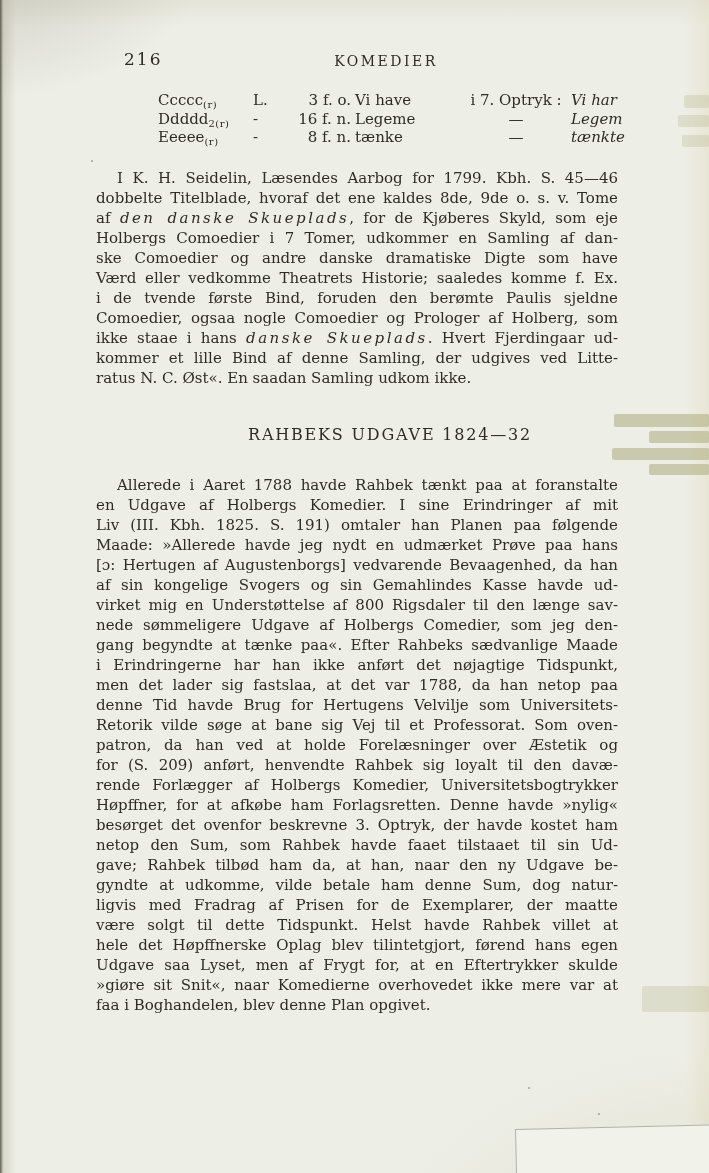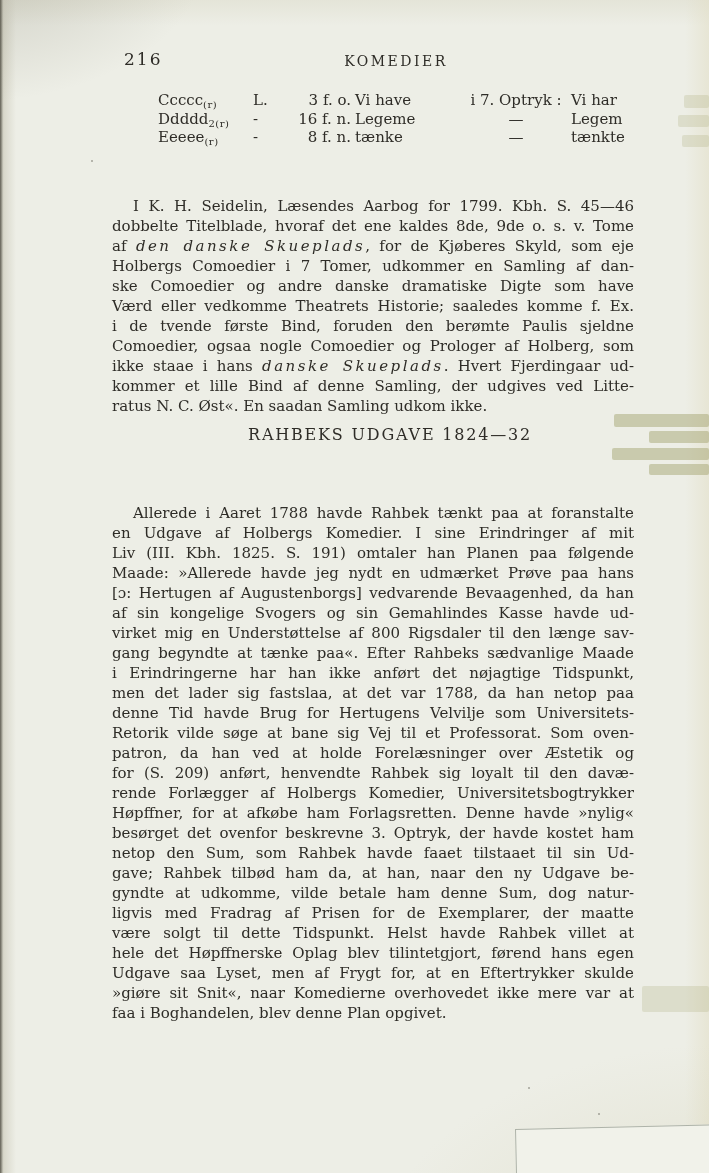--- a/index.html
+++ b/index.html
@@ -12,34 +12,34 @@
       radial-gradient(ellipse 380px 240px at -4% -4%, rgba(148,146,130,0.38), rgba(148,146,130,0) 62%),
       linear-gradient(90deg, #b7b6a8 0px, #d9d8cb 4px, rgba(237,238,230,0) 16px),
       linear-gradient(270deg, rgba(226,222,198,0.55) 0px, rgba(237,238,230,0) 24px),
       linear-gradient(180deg, rgba(208,206,184,0.30) 0px, rgba(237,238,230,0) 26px),
       #edeee6;
   }
   .gutter { position:absolute; left:0; top:0; width:3px; height:100%;
     background:linear-gradient(90deg, rgba(70,68,58,0.75), rgba(70,68,58,0)); }
 
   .pagenum { position:absolute; left:124px; top:49px; font-size:17px; letter-spacing:2px; }
-  .runtitle { position:absolute; left:396px; top:53px; transform:translateX(-50%);
+  .runtitle { position:absolute; left:386px; top:53px; transform:translateX(-50%);
     font-size:14px; letter-spacing:2.5px; }
 
   .corrections { position:absolute; left:158px; top:91px; width:480px; font-size:15px; }
   .crow { display:flex; height:18.6px; line-height:18.6px; }
   .c-word { width:95px; }
   .c-mark { width:26px; }
   .c-pos  { width:72px; text-align:right; }
   .c-orig { width:110px; padding-left:4px; }
   .c-mid  { width:102px; text-align:center; }
-  .c-new  { flex:1; padding-left:4px; }
+  .c-new  { flex:1; padding-left:4px;font-style:italic; }
   .sub { font-size:10px; vertical-align:-3px; letter-spacing:0.5px; }
 
-  .para { position:absolute; left:112px; width:522px; font-size:15px;margin-top:28px; }
+  .para { position:absolute; left:96px; width:522px; font-size:15px; }
   .tline { height:20px; line-height:20px; text-align:justify; text-align-last:justify; overflow:visible; }
   .tline.end { text-align-last:left; }
   .tline.indent { text-indent:21px; }
   .sperr { letter-spacing:2.5px;font-style:italic; }
   .p1 { top:168px; }
   .p2 { top:475px; }
 
   .heading { position:absolute; left:130px; top:425px; width:520px; text-align:center;
     font-size:16px; letter-spacing:1.8px; }
 
@@ -106,20 +106,21 @@
   <div class="heading">RAHBEKS UDGAVE 1824—32</div>
 
   <div class="para p2">
       <div class="tline indent"><span>Allerede i Aaret 1788 havde Rahbek tænkt paa at foranstalte</span></div>
       <div class="tline"><span>en Udgave af Holbergs Komedier.  I sine Erindringer af mit</span></div>
       <div class="tline"><span>Liv (III. Kbh. 1825. S. 191) omtaler han Planen paa følgende</span></div>
       <div class="tline"><span>Maade: »Allerede havde jeg nydt en udmærket Prøve paa hans</span></div>
       <div class="tline"><span>[ɔ: Hertugen af Augustenborgs] vedvarende Bevaagenhed, da han</span></div>
       <div class="tline"><span>af sin kongelige Svogers og sin Gemahlindes Kasse havde ud-</span></div>
       <div class="tline"><span>virket mig en Understøttelse af 800 Rigsdaler til den længe sav-</span></div>
+      <div class="tline"><span>nede sømmeligere Udgave af Holbergs Comedier, som jeg den-</span></div>
       <div class="tline"><span>gang begyndte at tænke paa«.  Efter Rahbeks sædvanlige Maade</span></div>
       <div class="tline"><span>i Erindringerne har han ikke anført det nøjagtige Tidspunkt,</span></div>
       <div class="tline"><span>men det lader sig fastslaa, at det var 1788, da han netop paa</span></div>
       <div class="tline"><span>denne Tid havde Brug for Hertugens Velvilje som Universitets-</span></div>
       <div class="tline"><span>Retorik vilde søge at bane sig Vej til et Professorat.  Som oven-</span></div>
       <div class="tline"><span>patron, da han ved at holde Forelæsninger over Æstetik og</span></div>
       <div class="tline"><span>for (S. 209) anført, henvendte Rahbek sig loyalt til den davæ-</span></div>
       <div class="tline"><span>rende Forlægger af Holbergs Komedier, Universitetsbogtrykker</span></div>
       <div class="tline"><span>Høpffner, for at afkøbe ham Forlagsretten.  Denne havde »nylig«</span></div>
       <div class="tline"><span>besørget det ovenfor beskrevne 3. Optryk, der havde kostet ham</span></div>

